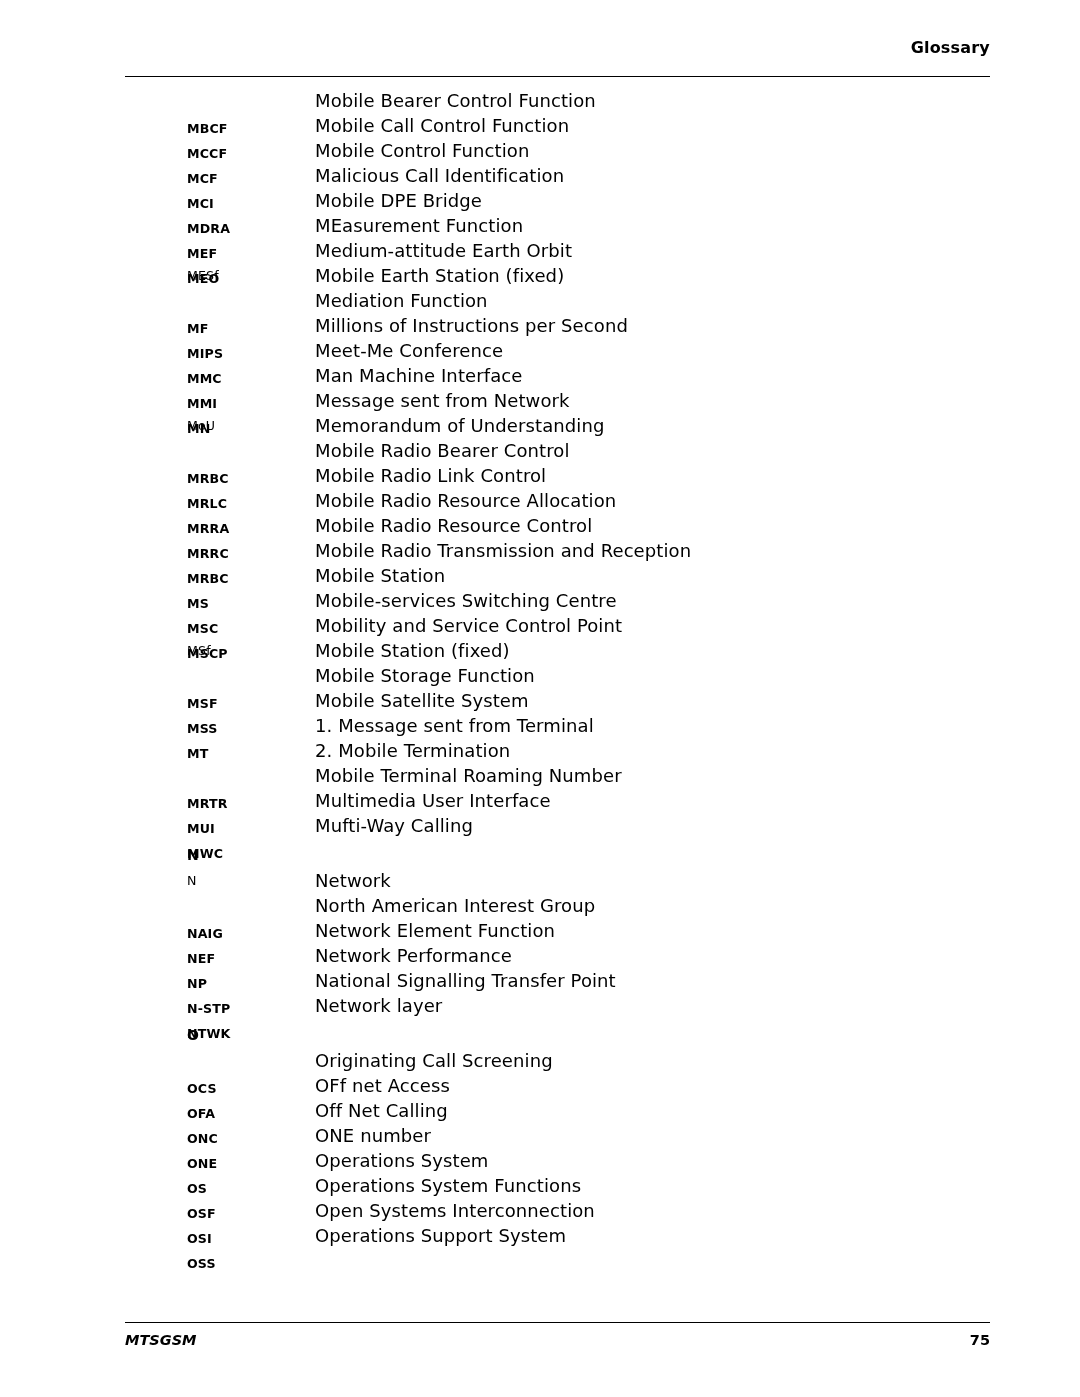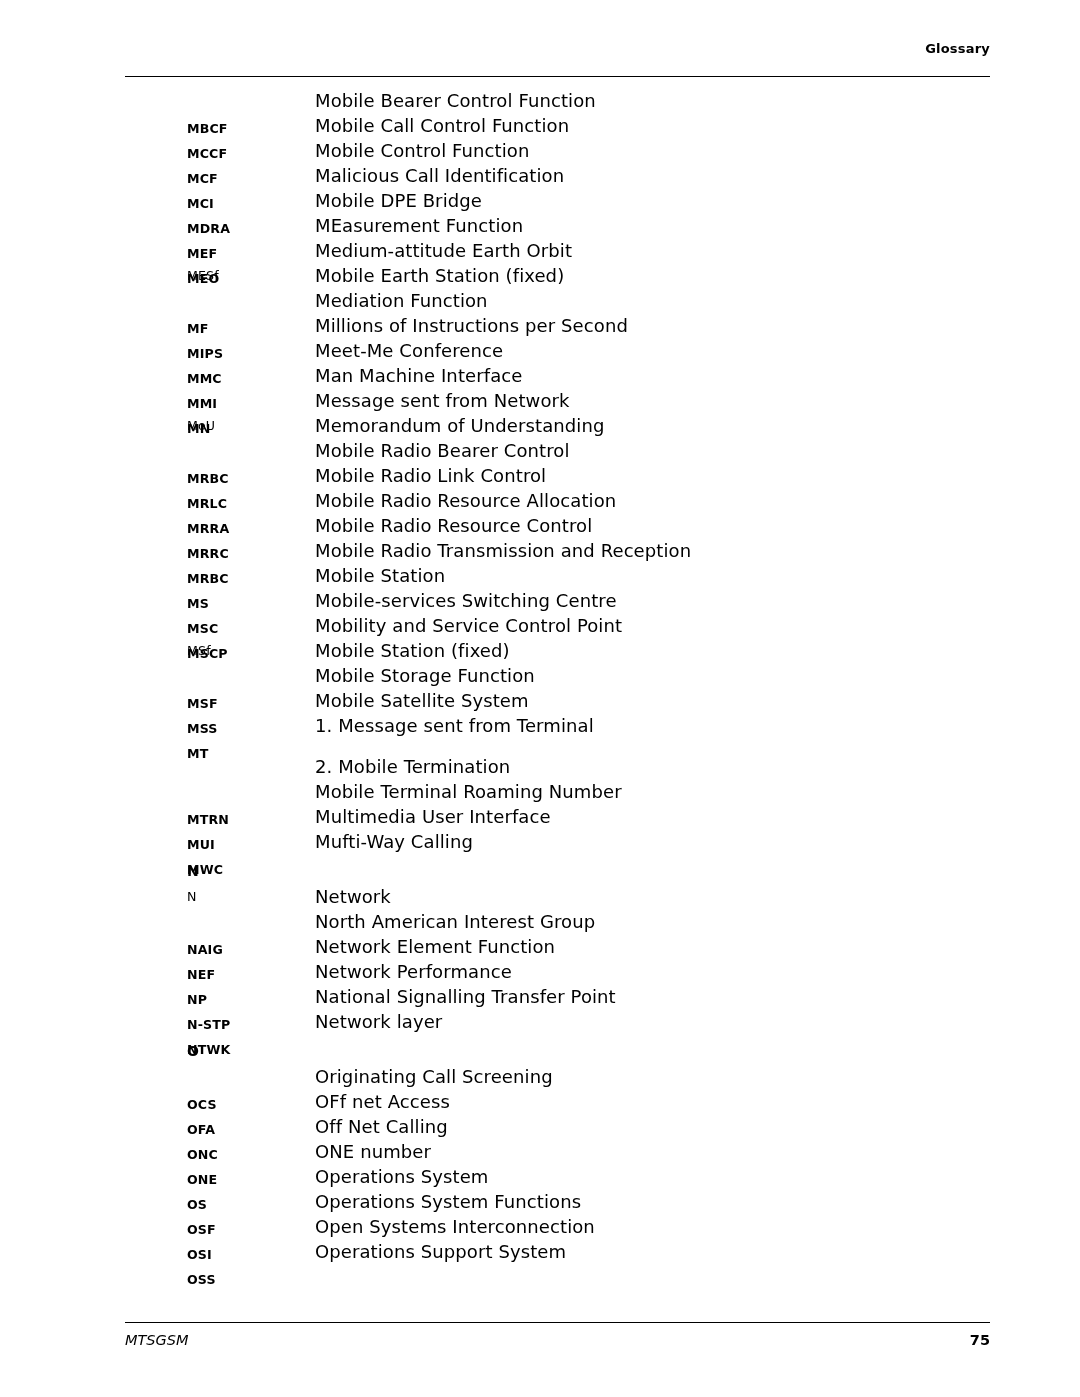--- a/index.html
+++ b/index.html
@@ -23,21 +23,21 @@
   }
   
   .header {
     position: absolute;
     top: 38px;
     left: 125px;
     width: 865px;
     text-align: right;
   }
   .header-title {
-    font-size: 13px;
+    font-size: 16px;
     font-weight: bold;
     color: #000;
     letter-spacing: 0.2px;
   }
   .header-rule {
     position: absolute;
     top: 76px;
     left: 125px;
     width: 865px;
     height: 1px;
@@ -69,21 +69,20 @@
   }
   .definition {
     font-size: 18px;
     letter-spacing: 0.1px;
     white-space: nowrap;
   }
   .continuation {
     display: flex;
     height: 25px;
     line-height: 25px;
-    margin-top: 16px;
   }
   .continuation .term {
     width: 128px;
     margin-left: 187px;
   }
   .section-letter {
     margin-left: 187px;
     font-size: 14px;
     font-weight: bold;
     height: 30px;
@@ -102,21 +101,21 @@
     position: absolute;
     top: 1332px;
     left: 125px;
     width: 865px;
     display: flex;
     justify-content: space-between;
     align-items: center;
   }
   .footer-left {
     font-size: 14.5px;
-    font-weight: normal;
+    font-weight: bold;
     font-style: italic;
     font-family: "DejaVu Sans", sans-serif;
   }
   .footer-right {
     font-size: 14.5px;
     font-weight: bold;
   }
 </style>
 </head>
 <body>
@@ -232,21 +231,21 @@
         </div>
         <div class="entry">
           <div class="term bold">MT</div>
           <div class="definition">1. Message sent from Terminal</div>
         </div>
         <div class="continuation">
           <div class="term"></div>
           <div class="definition">2. Mobile Termination</div>
         </div>
         <div class="entry">
-          <div class="term bold">MTRN</div>
+          <div class="term bold">MRTR</div>
           <div class="definition">Mobile Terminal Roaming Number</div>
         </div>
         <div class="entry">
           <div class="term bold">MUI</div>
           <div class="definition">Multimedia User Interface</div>
         </div>
         <div class="entry">
           <div class="term bold">MWC</div>
           <div class="definition">Mufti-Way Calling</div>
         </div>

